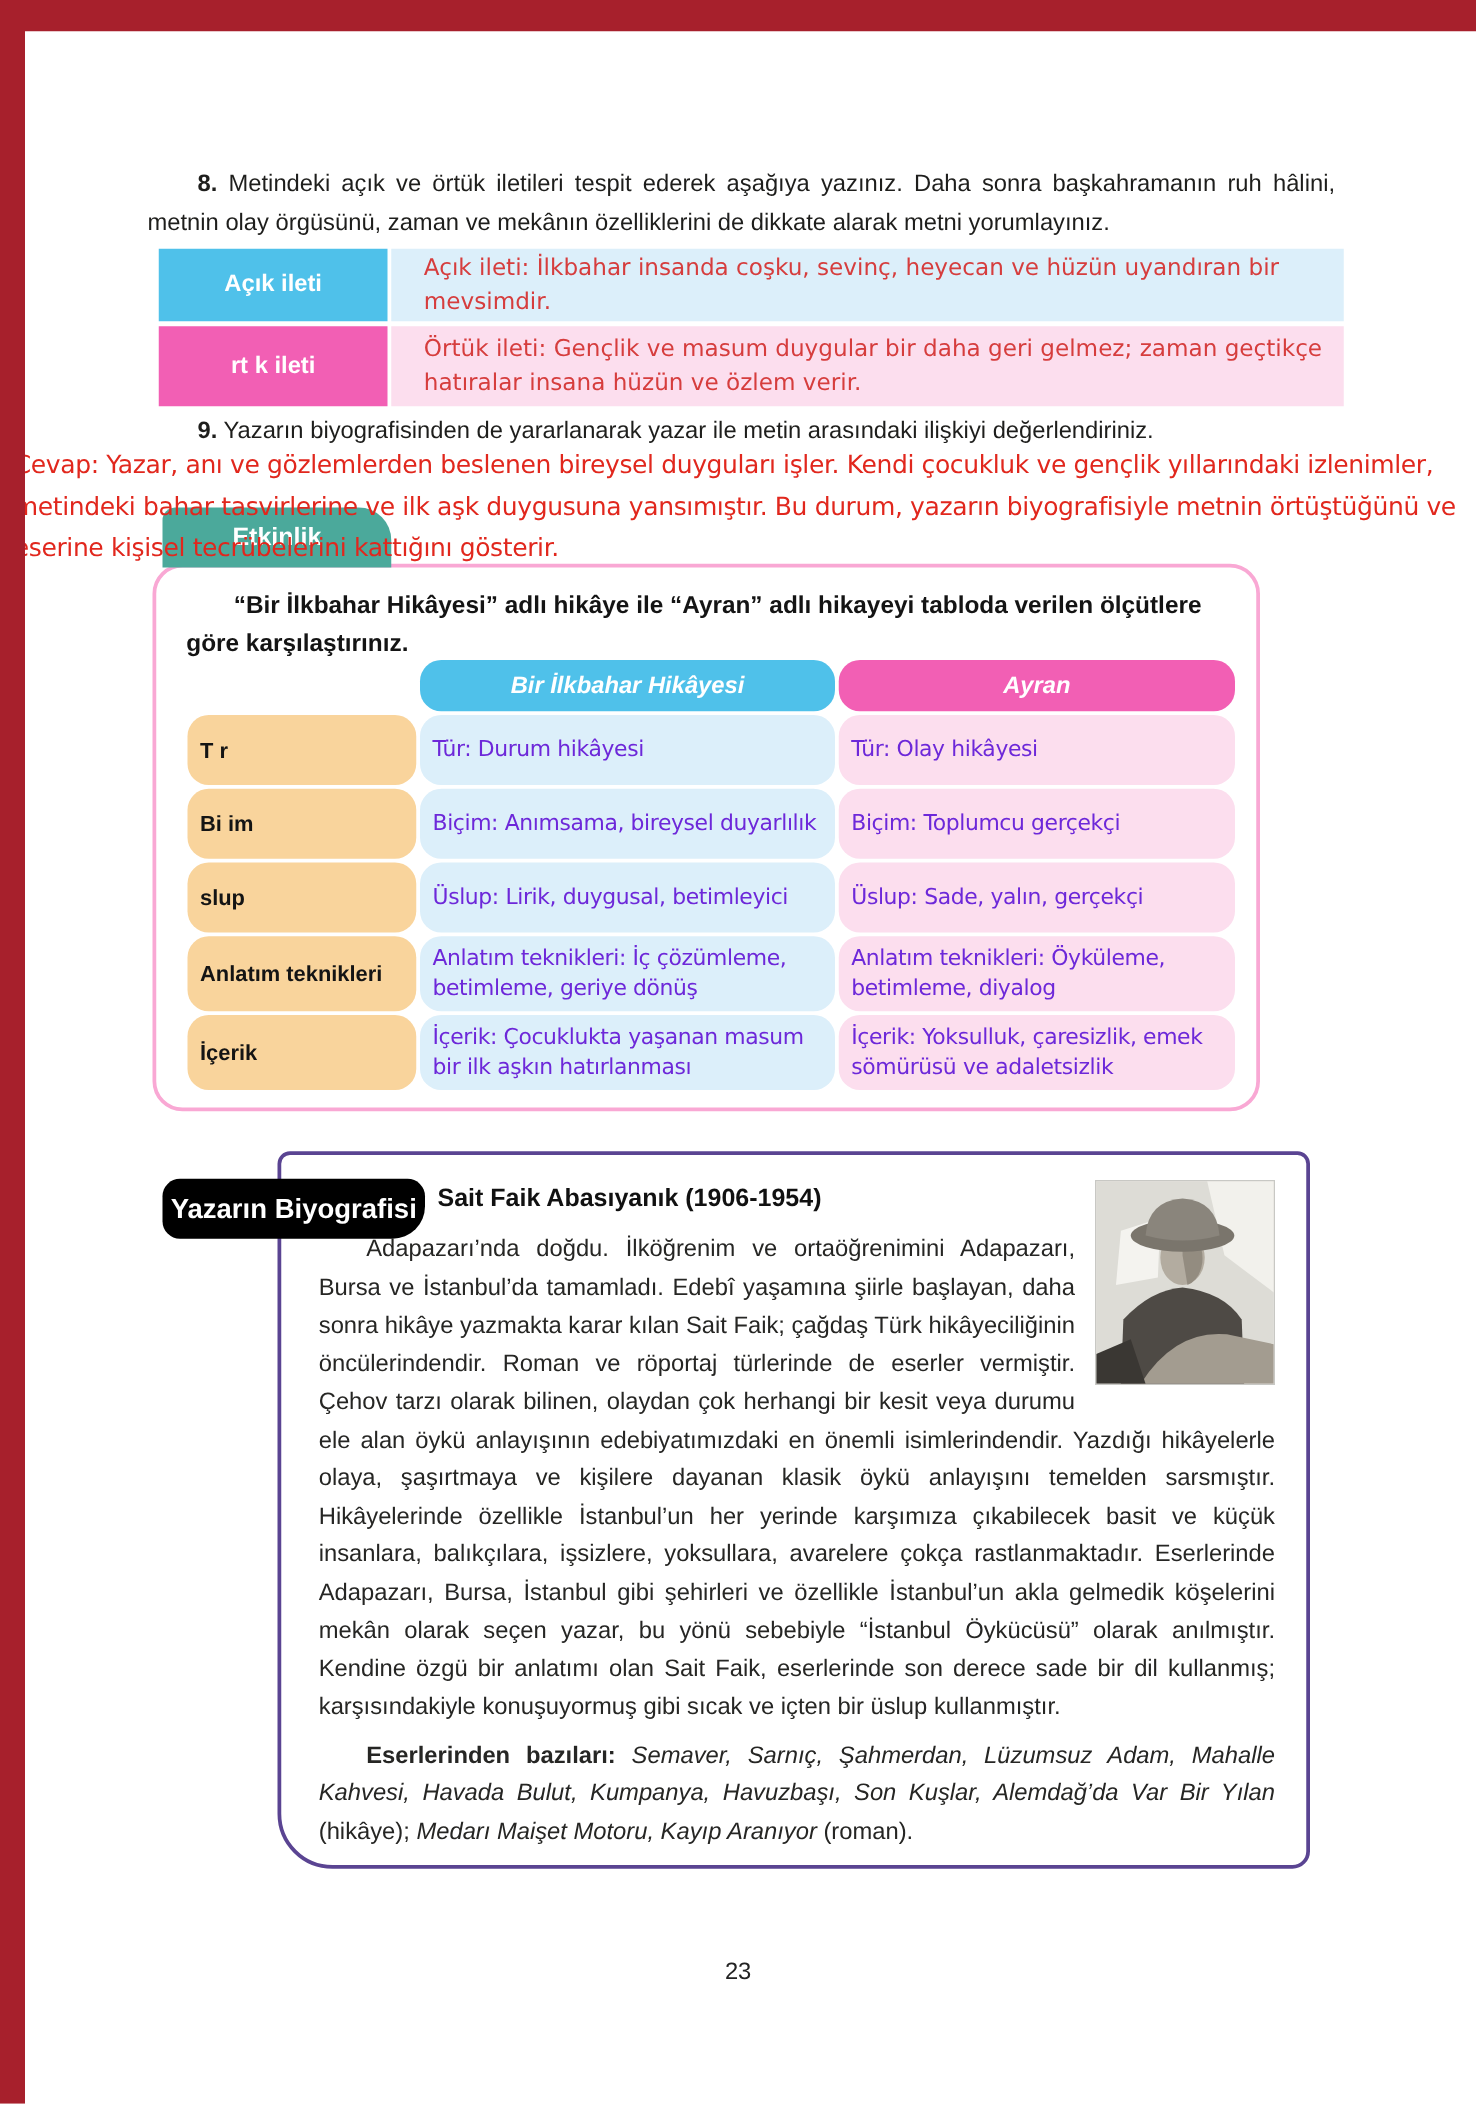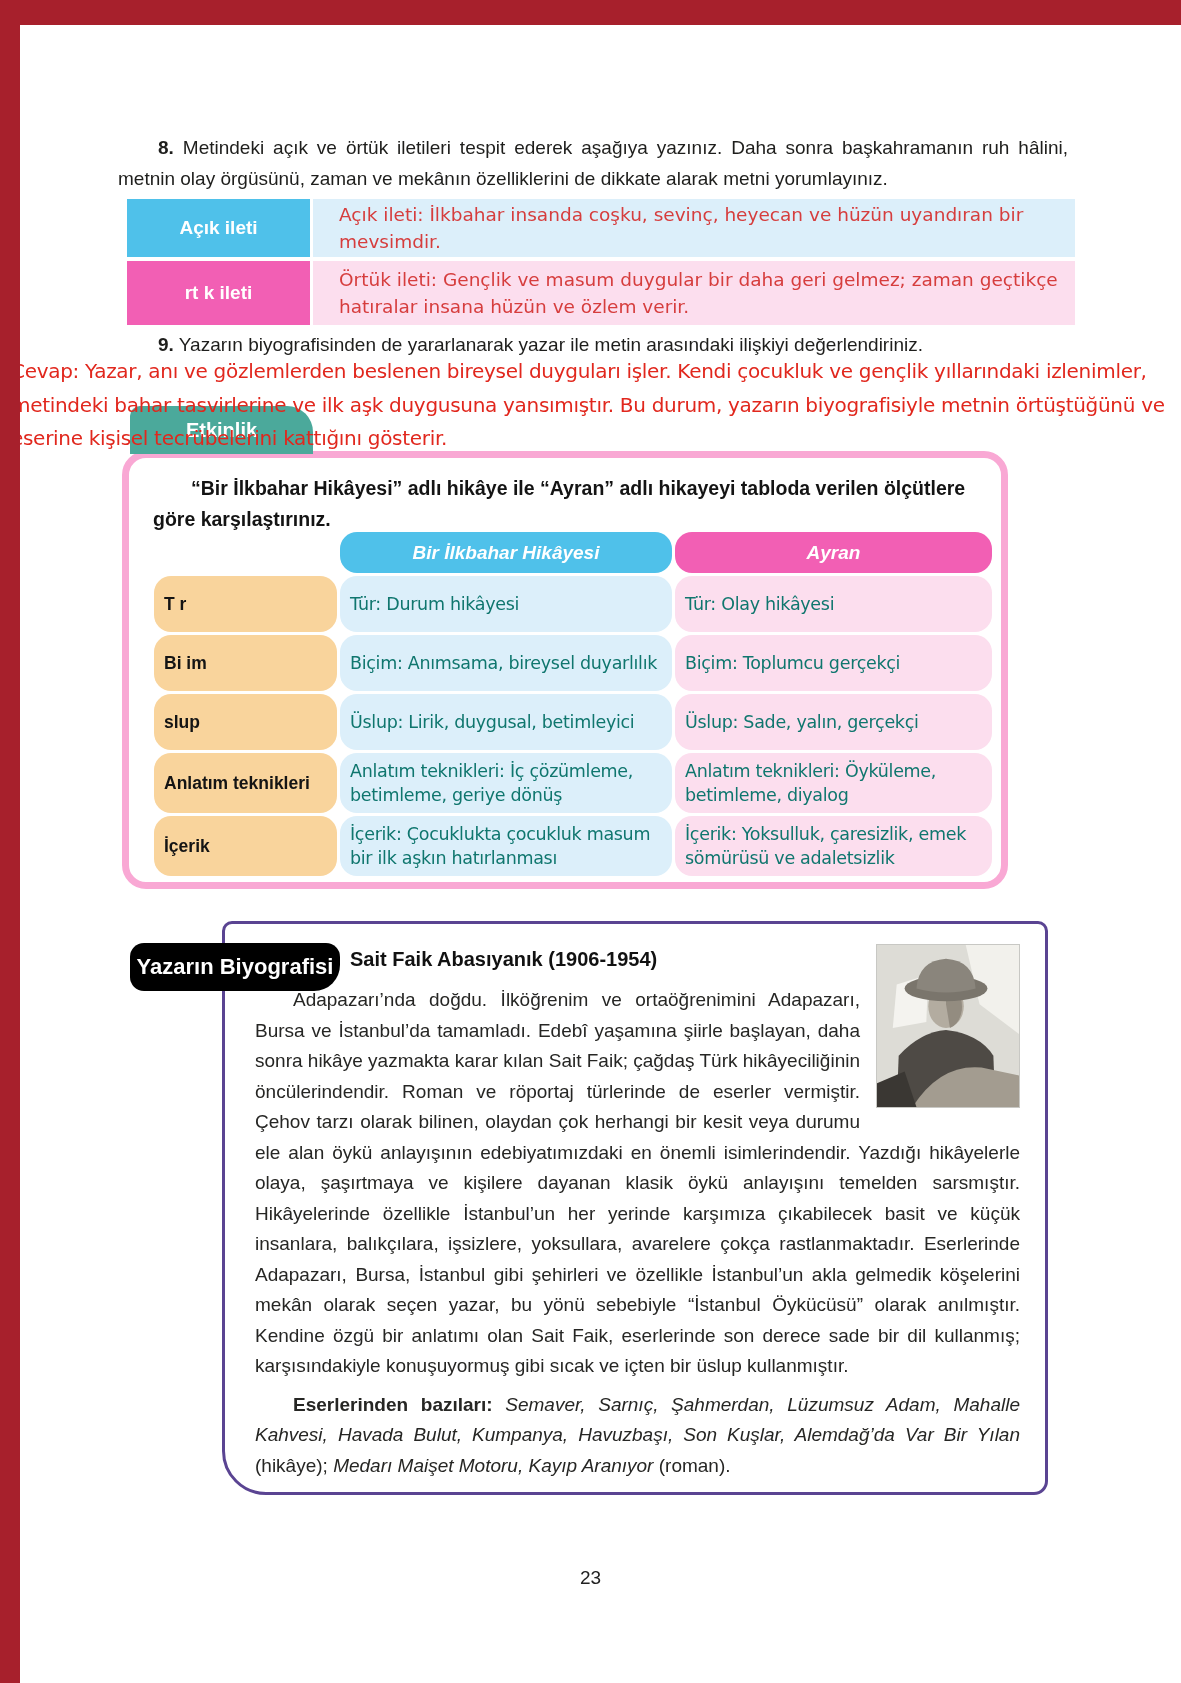--- a/index.html
+++ b/index.html
@@ -37,34 +37,34 @@
   .answer9 { position:absolute; left:11px; top:355px; width:1166px; color:#e1271d;
              font-size:20px; line-height:33.5px; letter-spacing:-0.3px; z-index:3;
              font-family:"DejaVu Sans", sans-serif; }
 
   
   .etk-tab { position:absolute; left:130px; top:406px; width:183px; height:48px;
              background:#4ba99b; border-radius:10px 26px 0 0; color:#ffffff;
              display:flex; align-items:center; justify-content:center;
              font-weight:bold; font-size:20px; z-index:2; }
   .etk-box { position:absolute; left:122px; top:451px; width:886px; height:438px;
-             border:7px solid #f9a8d4; border-radius:24px; background:#ffffff; z-index:1; }
+             border:3px solid #f9a8d4; border-radius:24px; background:#ffffff; z-index:1; }
   .activity-prompt { margin:15px 20px 0 24px; font-weight:bold; font-size:19.5px;
                      line-height:31px; text-indent:38px; color:#141414; }
   .cmp-table { position:absolute; left:25px; top:74px;
                display:grid; grid-template-columns:183px 332px 317px; gap:3px; }
   .cmp-cell { display:flex; align-items:center;border-radius:17px; }
   .cmp-corner { background:transparent; }
   .cmp-head { height:41px; justify-content:center; color:#ffffff; font-weight:bold;
               font-style:italic; font-size:19px; }
   .cmp-head.blue { background:#4fc1ea; }
   .cmp-head.pink { background:#f25fb4; }
   .cmp-label { background:#f9d49c; color:#141414; font-weight:bold; font-size:17.5px;
                padding:6px 6px 6px 10px; min-height:56px; }
-  .cmp-ans { font-size:17.5px; line-height:24px; color:#0f766e; padding:6px 10px;
+  .cmp-ans { font-size:17.5px; line-height:24px; color:#6d28d9; padding:6px 10px;
              min-height:56px; font-family:"DejaVu Sans", sans-serif; letter-spacing:-0.3px; }
   .cmp-ans.blue { background:#dceffa; }
   .cmp-ans.pink { background:#fcdeee; }
 
   
   .bio-tab { position:absolute; left:130px; top:943px; width:210px; height:48px;
              background:#000000; border-radius:14px 14px 26px 14px; color:#ffffff;
              display:flex; align-items:center; justify-content:center;
              font-weight:bold; font-size:22px; z-index:2; }
   .bio-box { position:absolute; left:222px; top:921px; width:826px; height:574px;
@@ -127,21 +127,21 @@
 
       <div class="cmp-cell cmp-label">slup</div>
       <div class="cmp-cell cmp-ans blue">Üslup: Lirik, duygusal, betimleyici</div>
       <div class="cmp-cell cmp-ans pink">Üslup: Sade, yalın, gerçekçi</div>
 
       <div class="cmp-cell cmp-label">Anlatım teknikleri</div>
       <div class="cmp-cell cmp-ans blue">Anlatım teknikleri: İç çözümleme, betimleme, geriye dönüş</div>
       <div class="cmp-cell cmp-ans pink">Anlatım teknikleri: Öyküleme, betimleme, diyalog</div>
 
       <div class="cmp-cell cmp-label">İçerik</div>
-      <div class="cmp-cell cmp-ans blue">İçerik: Çocuklukta çocukluk masum bir ilk aşkın hatırlanması</div>
+      <div class="cmp-cell cmp-ans blue">İçerik: Çocuklukta yaşanan masum bir ilk aşkın hatırlanması</div>
       <div class="cmp-cell cmp-ans pink">İçerik: Yoksulluk, çaresizlik, emek sömürüsü ve adaletsizlik</div>
     </div>
   </div>
 
   <div class="bio-tab">Yazarın Biyografisi</div>
   <div class="bio-box">
     <div class="bio-inner">
       <div class="bio-photo">
         <svg viewBox="0 0 144 164" preserveAspectRatio="none">
           <rect x="0" y="0" width="144" height="164" fill="#dddcd6"></rect>

